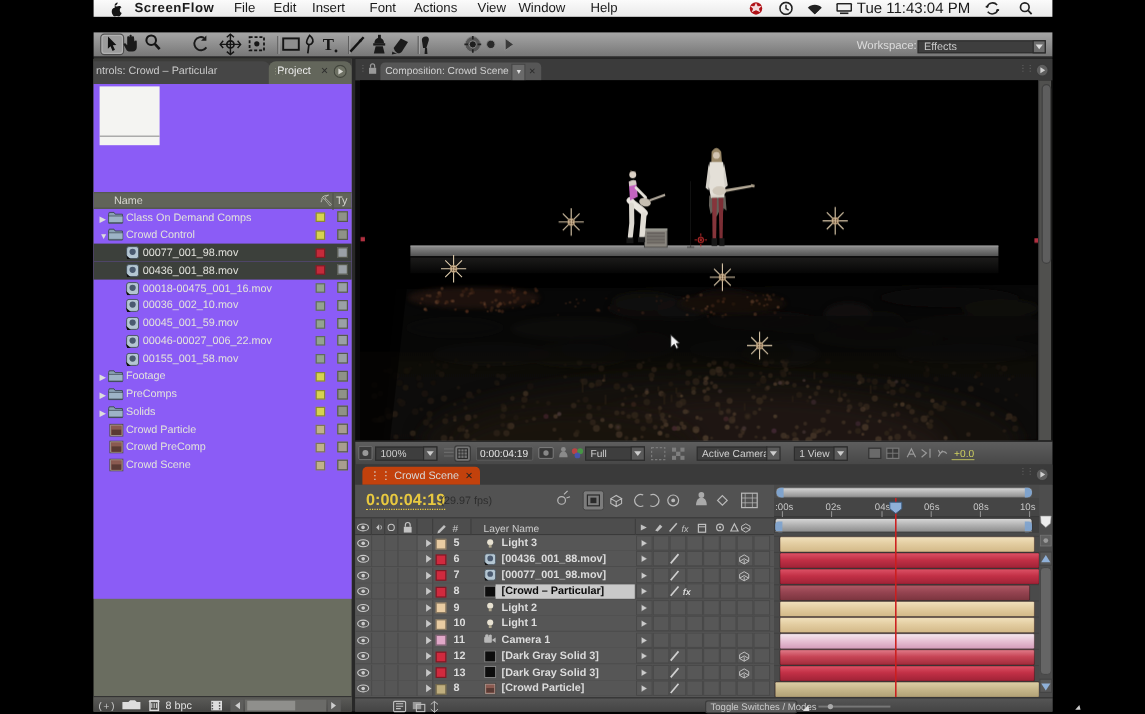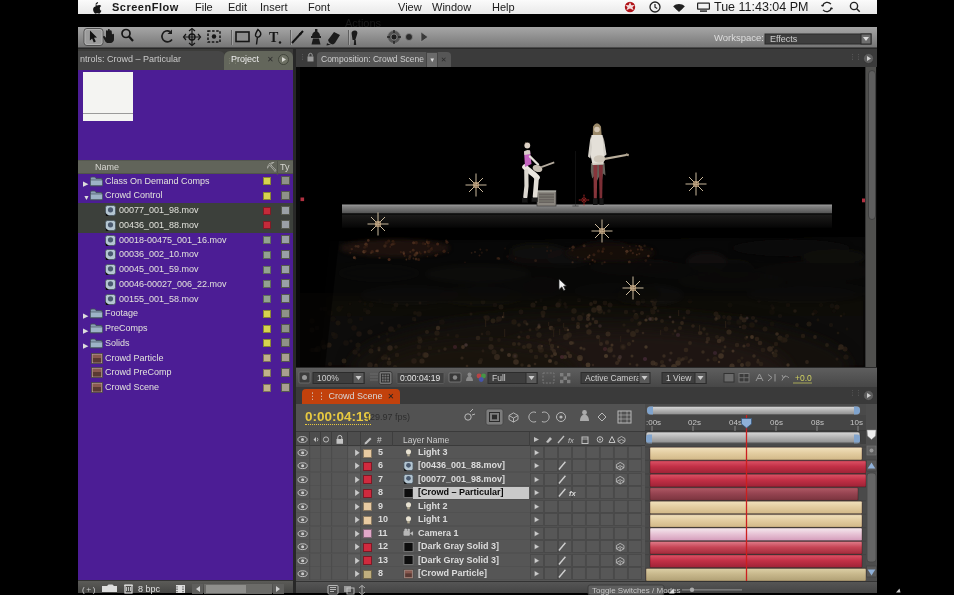--- a/index.html
+++ b/index.html
@@ -23,21 +23,21 @@
   background:linear-gradient(#a6a6a6,#777777); border-bottom:1px solid #4a4a4a; }
 
 
 #panelbg { left:78px; top:48px; width:799px; height:545px; background:#282828; }
 
 
 #leftpanel { left:78px; top:49px; width:215px; height:544px; background:#6a6d60; }
 #lp-tabs { position:absolute; left:0; top:0; width:215px; height:21px; background:#3c3c3a;padding-left:28px; }
 #lp-tab1 { position:absolute; left:0; top:2px; width:147px; height:19px; background:#464646; border-radius:0 6px 0 0; color:#c9c9c9; font-size:9px; line-height:17px; padding-left:2px; white-space:nowrap; overflow:hidden;}
 #lp-tab2 { position:absolute; left:146px; top:2px; width:69px; height:19px; background:#63665b; border-radius:6px 6px 0 0; color:#ededed; font-size:9px; line-height:17px; }
-#lp-body { position:absolute; left:0; top:21px; width:215px; height:510px; background:#4c1d95; }
+#lp-body { position:absolute; left:0; top:21px; width:215px; height:429px; background:#8b5cf6; }
 #thumb { position:absolute; left:5px; top:2px; width:50px; height:49px; background:#f4f4f2; }
 #thumb .tline { position:absolute; left:0; top:41px; width:50px; height:1px; background:#9a9a9a; }
 #namehdr { position:absolute; left:0; top:89.5px; width:215px; height:14px; background:#61645a; border-top:1px solid #555850; border-bottom:1px solid #51544c; color:#d6d6d0; font-size:9px; }
 #filerows { position:absolute; left:0; top:103.5px; width:215px; }
 .ficon { position:absolute; top:2px; }
 .frow { position:absolute; left:0; width:215px; height:14.75px; color:#e2e2dc; font-size:9px; line-height:14.5px; white-space:nowrap; }
 .frow.sel { background:#3c403b; }
 .fswatch { position:absolute; left:185px; top:3.5px; width:8px; height:8px; border:1px solid rgba(0,0,0,.35); }
 .ftype { position:absolute; left:203px; top:2.5px; width:9px; height:9px; background:#8f9288; border:1px solid #55584e; }
 .ftext { position:absolute; top:0; }
@@ -78,21 +78,21 @@
   <div id="menubar" class="abs">
     <svg style="position:absolute;left:11px;top:1px" width="13" height="13" viewBox="0 0 13 13">
         <path d="M9.1 1.1c-.05.75-.35 1.4-.85 1.9-.5.5-1.15.8-1.75.75-.05-.7.25-1.4.7-1.85.5-.5 1.3-.8 1.9-.8z" fill="#151515"></path>
         <path d="M6.6 4.1c.65 0 1.2.35 1.7.35.5 0 1.15-.4 2-.4.7 0 1.45.3 1.95 1-1 .6-1.4 1.45-1.4 2.4 0 1.1.6 1.95 1.55 2.35-.5 1.3-1.5 2.9-2.45 2.9-.6 0-.9-.4-1.7-.4-.8 0-1.1.4-1.7.4-1.05 0-2.45-2.2-2.45-4.1 0-2.1 1.3-3.1 2.5-3.1z" fill="#151515"></path>
       </svg>
     <span class="mi" style="left:34px; font-weight:bold; letter-spacing:0.5px;">ScreenFlow</span>
     <span class="mi" style="left:117px;">File</span>
     <span class="mi" style="left:150px;">Edit</span>
     <span class="mi" style="left:182px;">Insert</span>
     <span class="mi" style="left:230px;">Font</span>
-    <span class="mi" style="left:267px;margin-top:16px;">Actions</span>
+    <span class="mi" style="left:267px;">Actions</span>
     <span class="mi" style="left:320px;">View</span>
     <span class="mi" style="left:354px;">Window</span>
     <span class="mi" style="left:414px;">Help</span>
     <svg style="position:absolute;left:546px;top:1px" width="12" height="12" viewBox="0 0 12 12">
         <circle cx="6" cy="6" r="5.2" fill="#b01218"></circle>
         <path d="M6 1.2l1.4 3 3.4-.2-2.4 2.2 1.2 3.1L6 7.6 2.4 9.3l1.2-3.1L1.2 4l3.4.2z" fill="#fff" opacity=".85"></path>
       </svg>
     <svg style="position:absolute;left:571px;top:1px" width="12" height="12" viewBox="0 0 12 12">
         <circle cx="6" cy="6" r="5" fill="none" stroke="#222" stroke-width="1.3"></circle>
         <path d="M6 3v3.2l2.2 1.3" stroke="#222" stroke-width="1.2" fill="none"></path>

